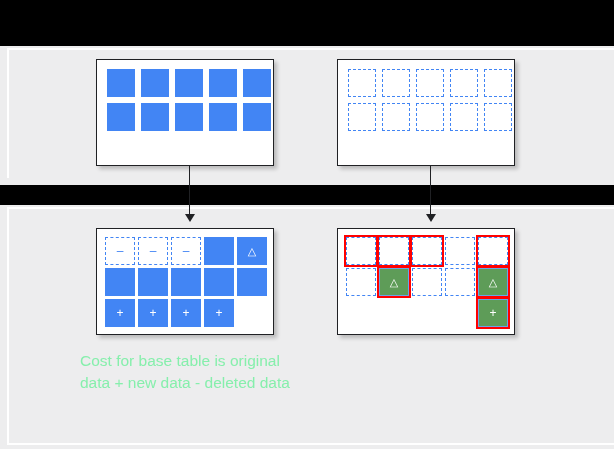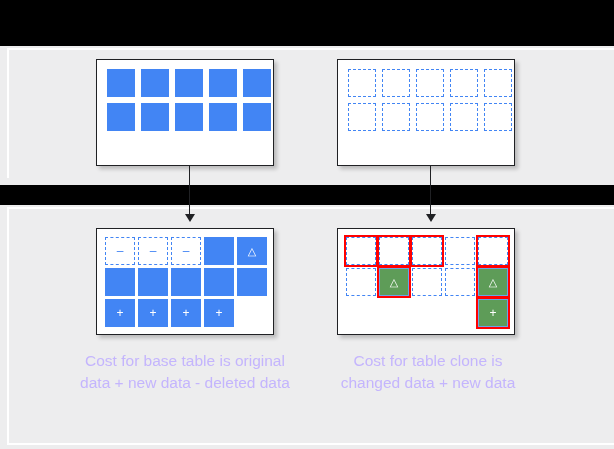--- a/index.html
+++ b/index.html
@@ -109,22 +109,22 @@
     position: absolute;
     width: 0; height: 0;
     border-left: 5px solid transparent;
     border-right: 5px solid transparent;
     border-top: 8px solid #202124;
   }
 
   
   .caption {
     position: absolute;
-    text-align: center;
-    color: #c4b5fd;
+    text-align: left;
+    color: #86efac;
     font-size: 15.5px;
     line-height: 1.42;
     font-family: "Liberation Sans", sans-serif;
   }
 </style>
 </head>
 <body>
 
 <div id="stage">
 
@@ -235,15 +235,14 @@
         <div class="cell empty"></div>
         <div class="cell empty"></div>
         <div class="cell green marked">
           <span class="glyph">+</span>
         </div>
       </div>
   </div>
 
   <div class="caption" style="left:80px; top:350px; width:210px;">Cost for base table is original data + new data - deleted data</div>
 
-  <div class="caption" style="left:333px; top:350px; width:190px;">Cost for table clone is changed data + new data</div>
 
 </div>
 
 </body></html>

